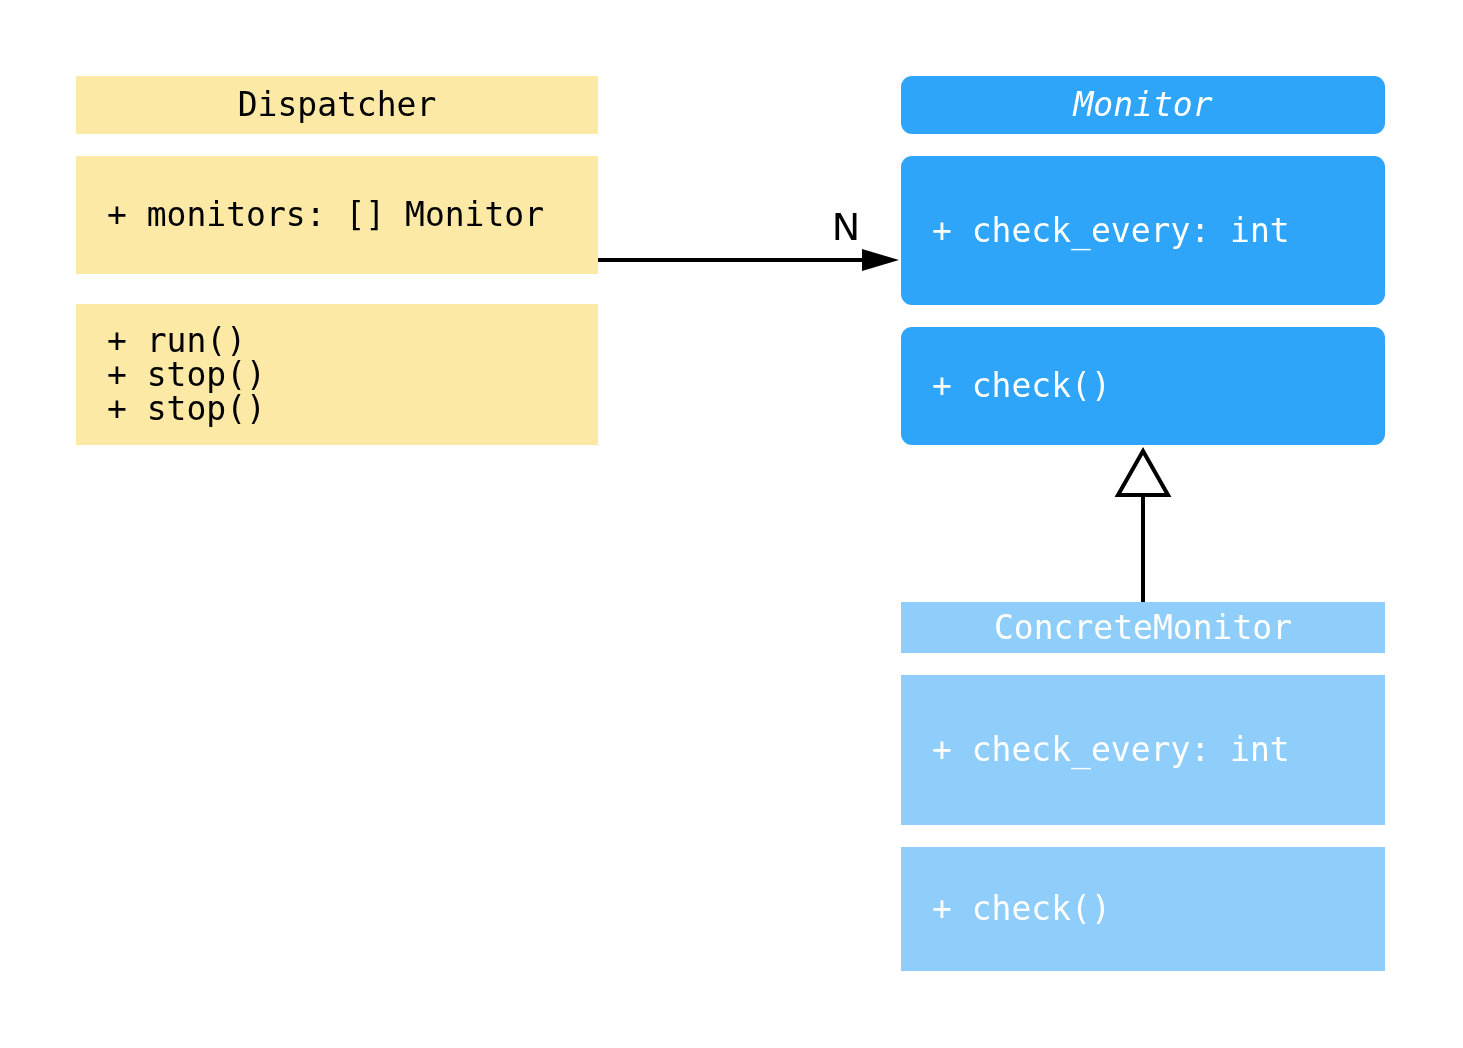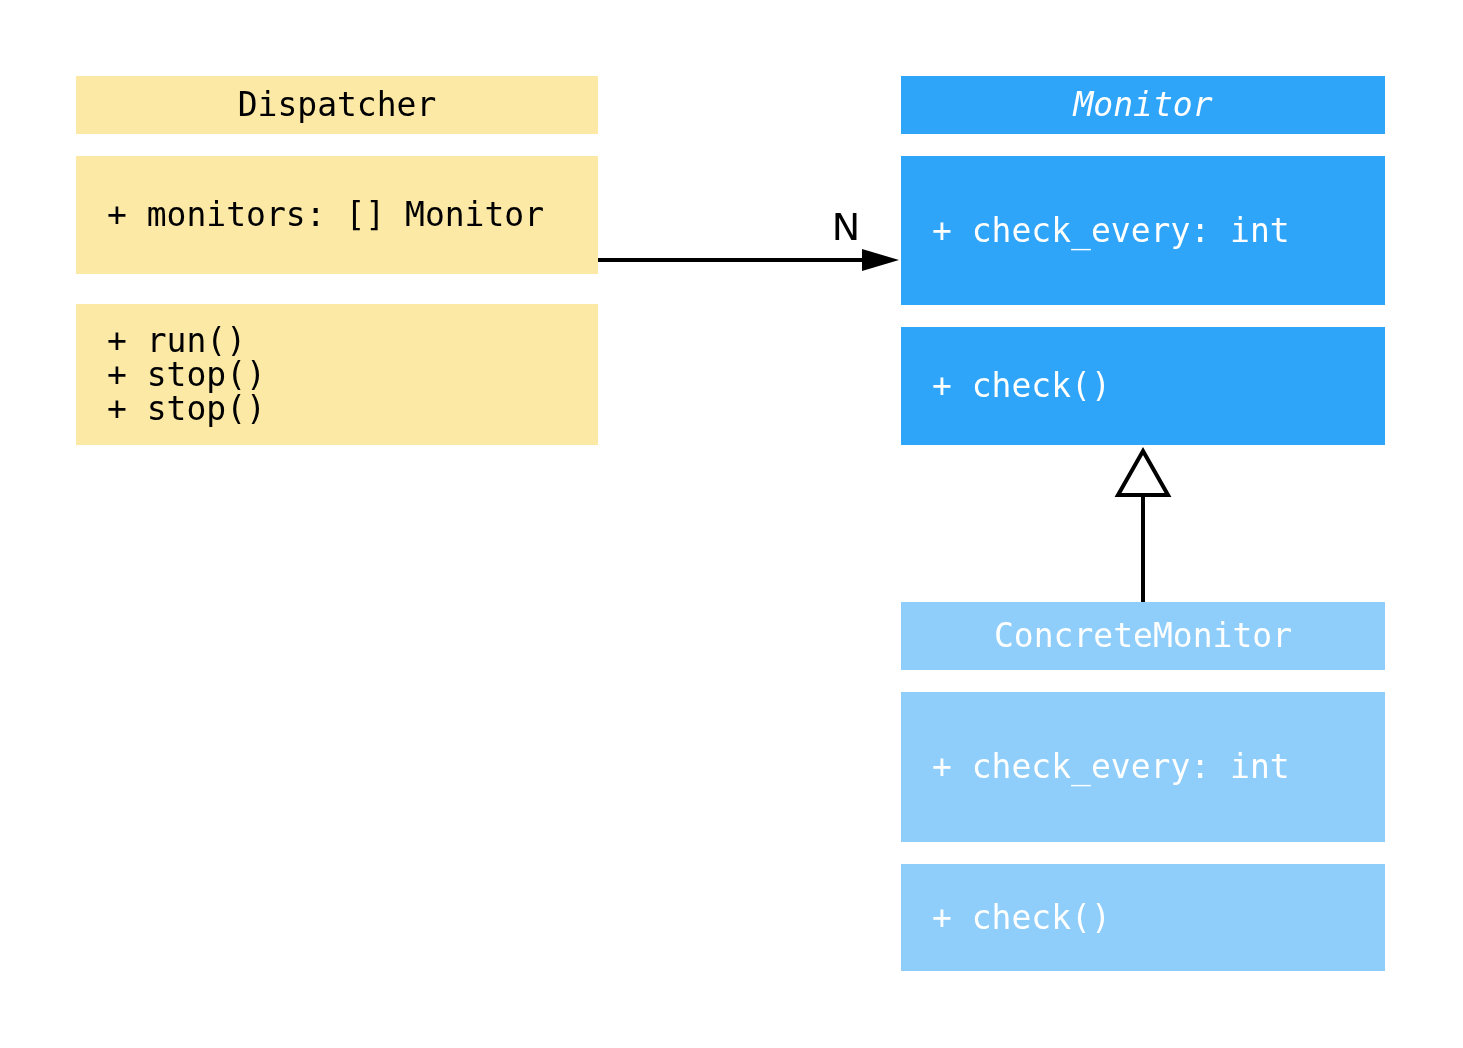--- a/index.html
+++ b/index.html
@@ -23,21 +23,21 @@
     display: flex;
     flex-direction: column;
     justify-content: center;
   }
   .sec.title { align-items: center; text-align: center; }
   .sec.body  { align-items: flex-start; padding-left: 31px; }
   .line { white-space: pre; line-height: 34px; }
 
   
   .dispatcher .sec { background: #FCE9A6; color: #000000; }
-  .monitor .sec { background: #2FA5F9; color: #ffffff; }
+  .monitor .sec { background: #2FA5F9; color: #ffffff; border-radius: 11px; }
   .monitor .sec.title { font-style: italic; }
   .concrete-monitor .sec { background: #8FCEFA; color: #ffffff; }
 
   .edges {
     position: absolute;
     left: 0; top: 0;
     pointer-events: none;
   }
   .edge-label {
     position: absolute;
@@ -76,21 +76,21 @@
     </div>
     <div class="sec body" style="height:149px;">
       <span class="line">+ check_every: int</span>
     </div>
     <div class="sec body" style="flex:1;">
       <span class="line">+ check()</span>
     </div>
   </div>
 
   <div class="class-box concrete-monitor" style="left:901px; top:602px; width:484px; height:369px;">
-    <div class="sec title" style="height:68px;text-align:center;">
+    <div class="sec title" style="height:51px;text-align:center;">
       <span class="line">ConcreteMonitor</span>
     </div>
     <div class="sec body" style="height:150px;">
       <span class="line">+ check_every: int</span>
     </div>
     <div class="sec body" style="flex:1;">
       <span class="line">+ check()</span>
     </div>
   </div>
 

